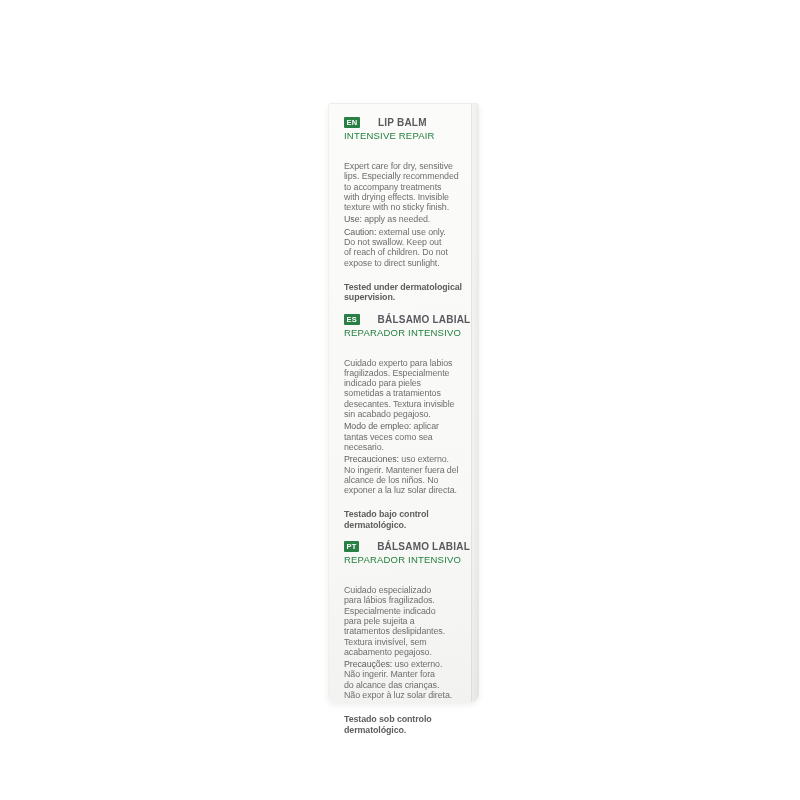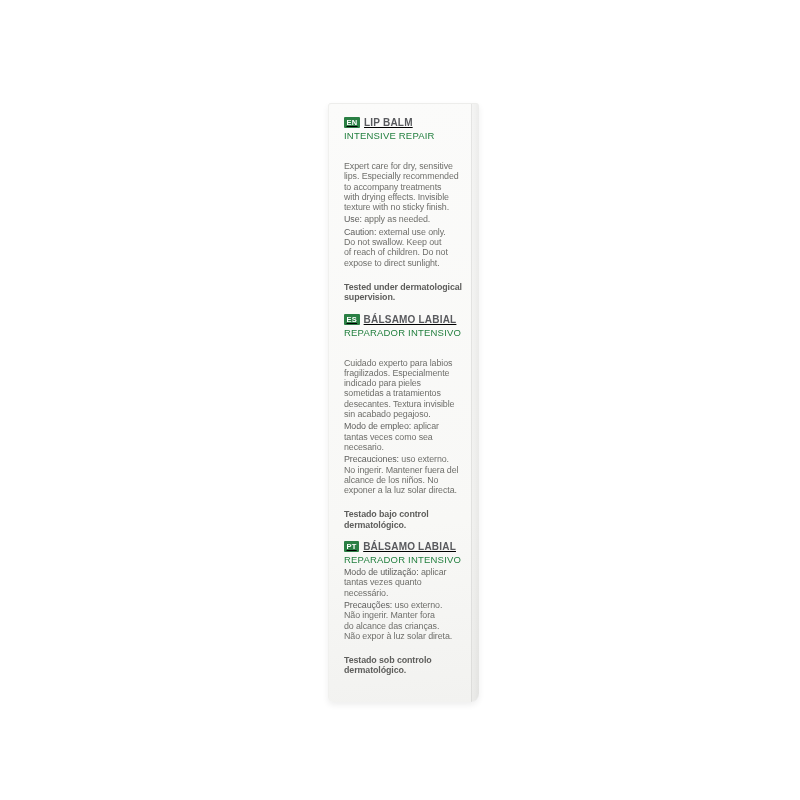--- a/index.html
+++ b/index.html
@@ -39,22 +39,21 @@
     height: 100%;
     background: linear-gradient(90deg, rgba(0,0,0,0.025), rgba(0,0,0,0.06));
     border-left: 1px solid rgba(0,0,0,0.04);
     border-radius: 0 3px 9px 0;
     pointer-events: none;
   }
   .lang-section + .lang-section { margin-top: 11px; }
   .header-line {
     display: flex;
     align-items: center;
-    gap: 4px;
-    text-decoration: underline;
+    gap: 18px;
   }
   .badge {
     display: inline-block;
     background: #2a7f44;
     color: #ffffff;
     font-weight: bold;
     font-size: 7.5px;
     line-height: 1;
     padding: 2px 2.5px 1.5px 2.5px;
     border-radius: 1px;
@@ -141,23 +140,27 @@
       <p class="body tested">Testado bajo control
 dermatológico.</p>
     </section>
 
     <section class="lang-section">
       <div class="header-line">
         <span class="badge">PT</span>
         <span class="title">BÁLSAMO LABIAL</span>
       </div>
       <div class="subtitle">REPARADOR INTENSIVO</div>
-      <p class="body para"><span class="b">Modo de utilização:</span><span> aplicar
-tantas vezes quanto
-necessário.</span></p>
+      <p class="body first">Cuidado especializado
+para lábios fragilizados.
+Especialmente indicado
+para pele sujeita a
+tratamentos deslipidantes.
+Textura invisível, sem
+acabamento pegajoso.</p>
       <p class="body para"><span class="b">Precauções:</span><span> uso externo.
 Não ingerir.  Manter fora
 do alcance das crianças.
 Não expor à luz solar direta.</span></p>
       <p class="body tested">Testado sob controlo
 dermatológico.</p>
     </section>
 
   </div>
 </div>

